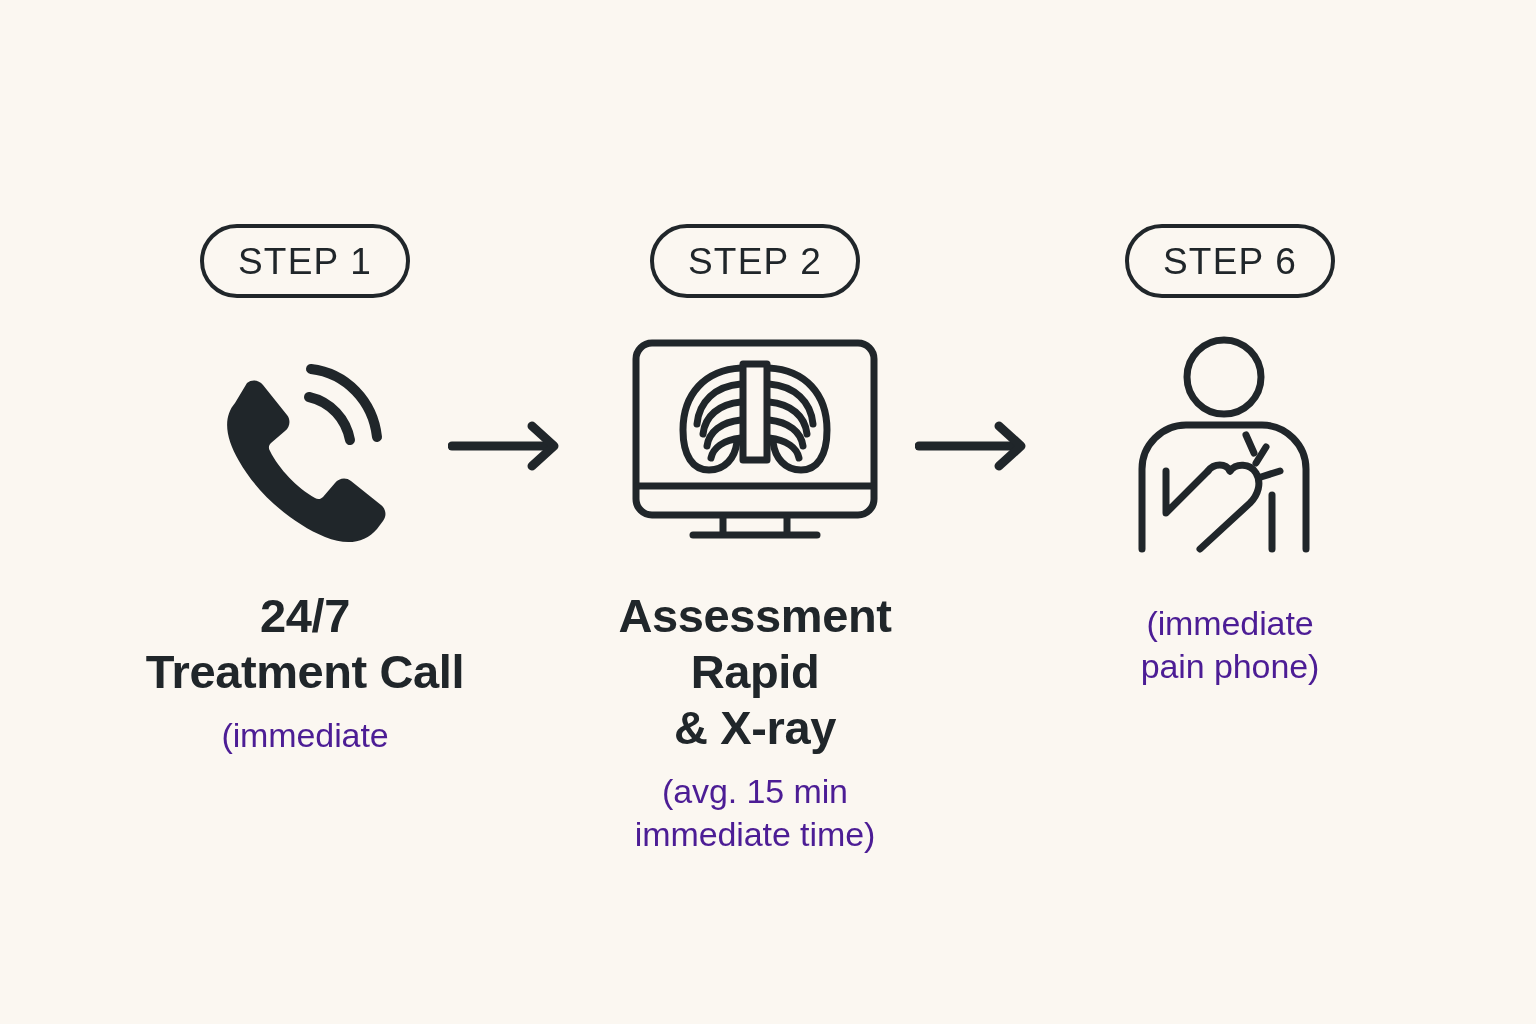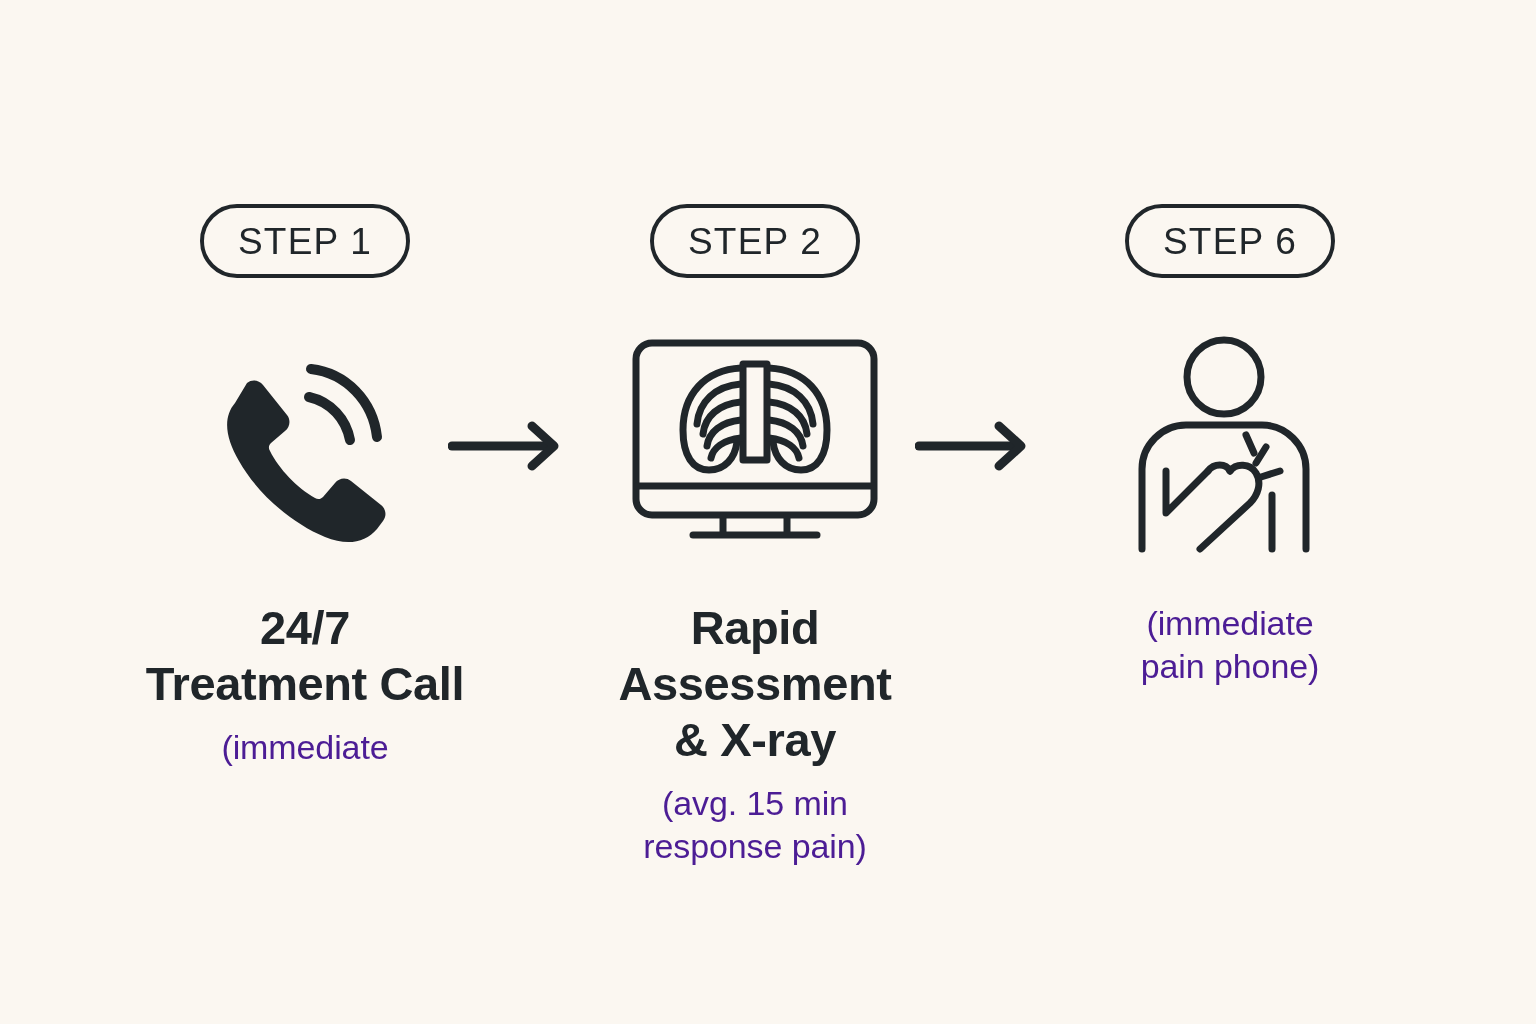--- a/index.html
+++ b/index.html
@@ -30,21 +30,21 @@
     width: 430px;
     text-align: center;
   }
   .col-1 { left: 90px; }
   .col-2 { left: 540px; }
   .col-3 { left: 1015px; }
 
   
   .badge-row {
     position: absolute;
-    top: 204px;
+    top: 224px;
     width: 100%;
     display: flex;
     justify-content: center;
   }
   .badge {
     display: inline-flex;
     align-items: center;
     justify-content: center;
     box-sizing: border-box;
     height: 74px;
@@ -77,21 +77,21 @@
     position: absolute;
     top: 588px;
     width: 100%;
   }
   .headline {
     font-size: 47px;
     font-weight: 700;
     line-height: 1.19;
     letter-spacing: -0.4px;
     color: #20262A;
-    margin: 12px;
+    margin: 0;
   }
   .subline {
     font-size: 34px;
     font-weight: 400;
     line-height: 1.26;
     letter-spacing: -0.1px;
     color: #4c1d95;
     margin: 14px 0 0 0;
   }
 
@@ -203,27 +203,27 @@
             <path d="M138 64 C160 66 174 78 176 96"></path>
             <path d="M138 82 C158 84 170 94 172 108"></path>
             <path d="M138 100 C156 102 166 110 168 120"></path>
           </g>
         </svg>
       </span>
     </div>
 
     <div class="text-wrap">
       <div class="headline">
+        <div>Assessment</div>
         <div>Rapid</div>
-        <div>Assessment</div>
         <div>&amp; X-ray</div>
       </div>
       <div class="subline">
         <div>(avg. 15 min</div>
-        <div>response pain)</div>
+        <div>immediate time)</div>
       </div>
     </div>
   </div>
 
   <div class="arrow arrow-2">
     <span>
       <svg width="120" height="60" viewBox="0 0 120 60" aria-hidden="true">
         <path d="M4 30 H103" fill="none" stroke="#20262A" stroke-width="9" stroke-linecap="round"></path>
         <path d="M84 10 L106 30 L84 50" fill="none" stroke="#20262A" stroke-width="9" stroke-linecap="round" stroke-linejoin="round"></path>
       </svg>

